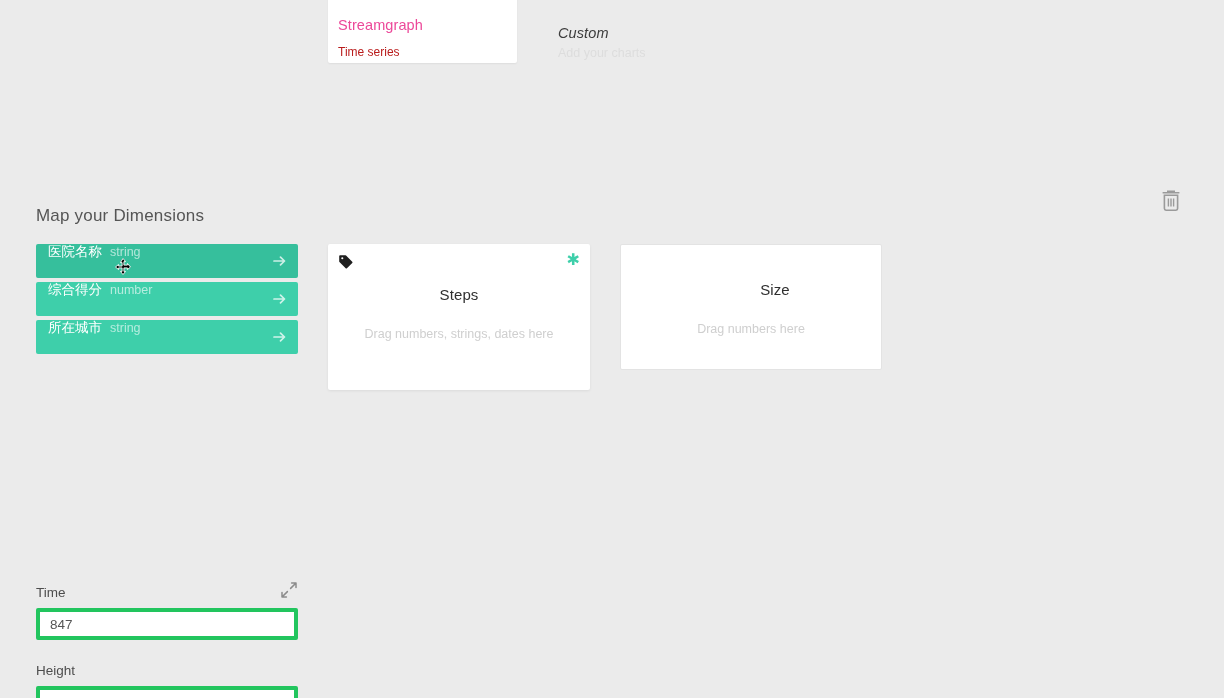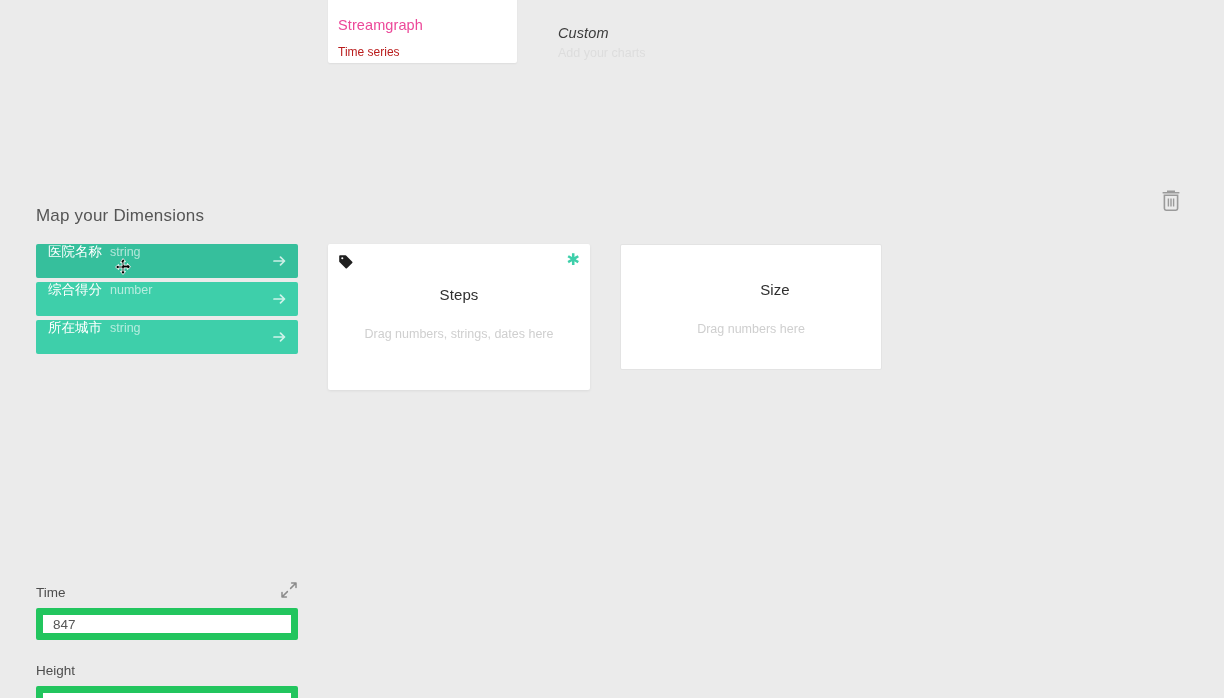--- a/index.html
+++ b/index.html
@@ -99,21 +99,21 @@
   .zone-req-icon {
     position: absolute; right: 10px; top: 8px;
     font-size: 16px; color: #3ecfaa; line-height: 1;
   }
 
   
   .field { position: absolute; left: 36px; width: 262px; }
   .field-label { font-size: 13.5px; color: #4d4d4d; }
   .field-input {
     display: block; width: 262px; height: 32px;
-    background: #ffffff; border: 7px solid #22c55e; border-radius: 2px;
+    background: #ffffff; border: 4px solid #22c55e; border-radius: 2px;
     font-family: "Liberation Sans", sans-serif;
     font-size: 13.5px; color: #555555;
     padding: 0 10px; margin-top: 7px;
     outline: none;
   }
   #field-width { top: 583px; }
   #field-height { top: 661px; }
   .expand-btn {
     position: absolute; right: 0; top: -2px;
     width: 18px; height: 18px; cursor: pointer;

